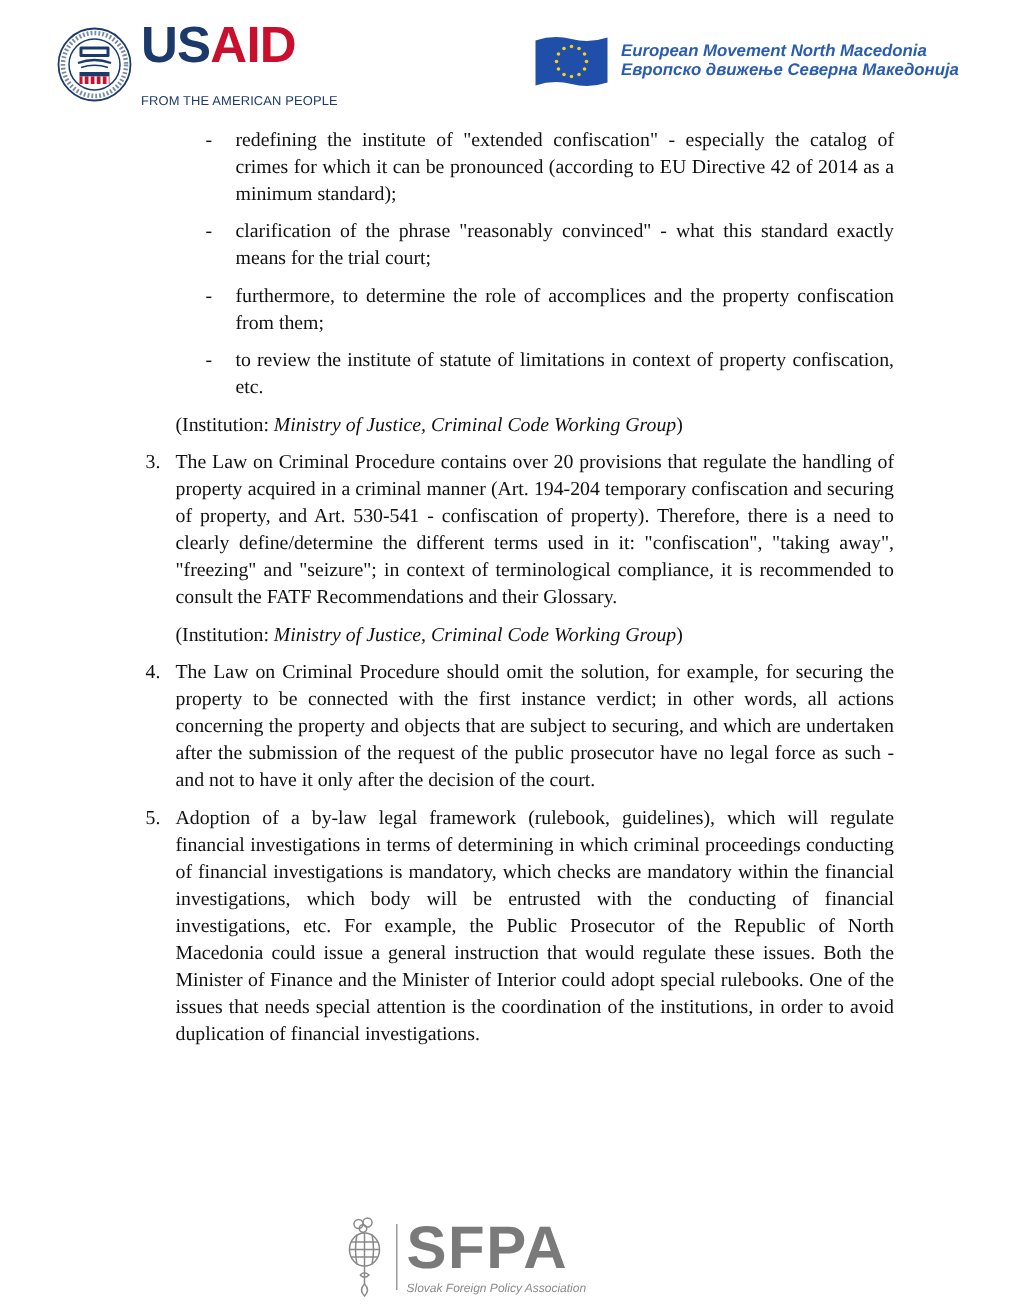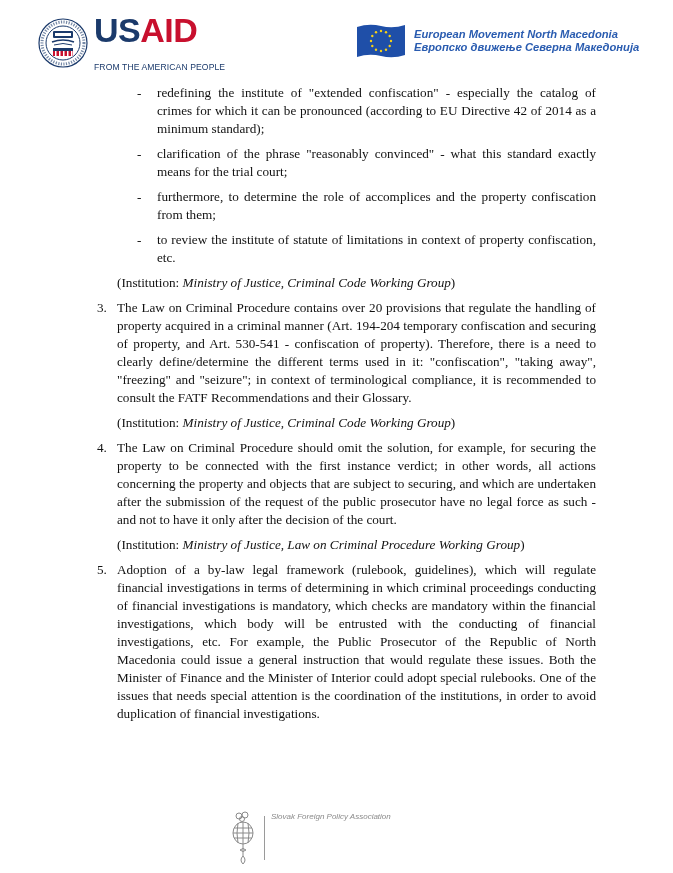--- a/index.html
+++ b/index.html
@@ -111,21 +111,20 @@
     <div class="num">
       <span class="n">3.</span>
       <span>The Law on Criminal Procedure contains over 20 provisions that regulate the handling of property acquired in a criminal manner (Art. 194-204 temporary confiscation and securing of property, and Art. 530-541 - confiscation of property). Therefore, there is a need to clearly define/determine the different terms used in it: "confiscation", "taking away", "freezing" and "seizure"; in context of terminological compliance, it is recommended to consult the FATF Recommendations and their Glossary.</span>
     </div>
     <div class="inst"><span>(Institution: </span><i>Ministry of Justice, Criminal Code Working Group</i><span>)</span></div>
 
     <div class="num">
       <span class="n">4.</span>
       <span>The Law on Criminal Procedure should omit the solution, for example, for securing the property to be connected with the first instance verdict; in other words, all actions concerning the property and objects that are subject to securing, and which are undertaken after the submission of the request of the public prosecutor have no legal force as such - and not to have it only after the decision of the court.</span>
     </div>
-    <div class="inst"><span>(Institution: </span><i>Ministry of Justice, Law on Criminal Procedure Working Group</i><span>)</span></div>
 
     <div class="num">
       <span class="n">5.</span>
       <span>Adoption of a by-law legal framework (rulebook, guidelines), which will regulate financial investigations in terms of determining in which criminal proceedings conducting of financial investigations is mandatory, which checks are mandatory within the financial investigations, which body will be entrusted with the conducting of financial investigations, etc. For example, the Public Prosecutor of the Republic of North Macedonia could issue a general instruction that would regulate these issues. Both the Minister of Finance and the Minister of Interior could adopt special rulebooks. One of the issues that needs special attention is the coordination of the institutions, in order to avoid duplication of financial investigations.</span>
     </div>
   </div>
 
   <div class="sfpa">
     <svg class="sfpa-emblem" viewBox="0 0 30 56">
       <g fill="none" stroke="#8a8a8a" stroke-width="1">
@@ -133,17 +132,18 @@
           <circle cx="17" cy="5" r="3"></circle>
           <circle cx="14" cy="9" r="2.5"></circle>
         <ellipse cx="15" cy="23" rx="10" ry="11"></ellipse>
         <path d="M5 23 H25 M6 18 H24 M6 28 H24 M15 12 V34 M10 13 Q8 23 10 33 M20 13 Q22 23 20 33"></path>
         <path d="M15 34 V46 M12 40 Q15 37 18 40 Q15 43 12 40"></path>
         <path d="M15 46 Q11 50 15 54 Q19 50 15 46"></path>
       </g>
     </svg>
     <div class="sfpa-bar"></div>
     <div class="sfpa-text">
+      <div class="sfpa-word">SFPA</div>
       <div class="sfpa-sub">Slovak Foreign Policy Association</div>
     </div>
   </div>
 
 </div>
 
 </body></html>

